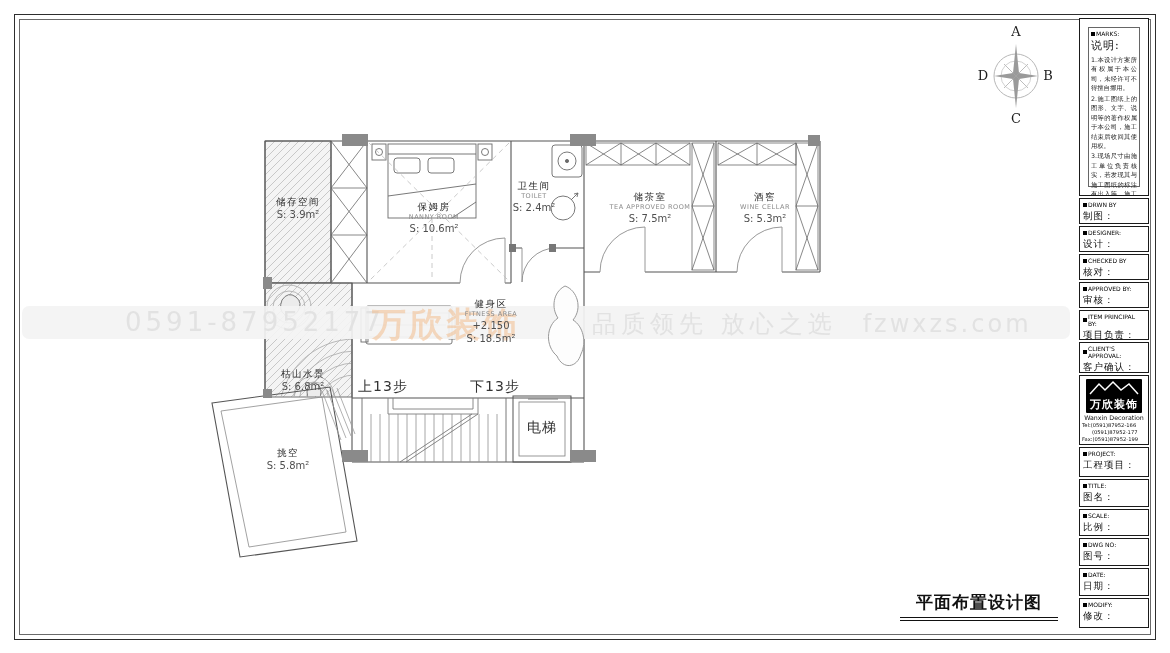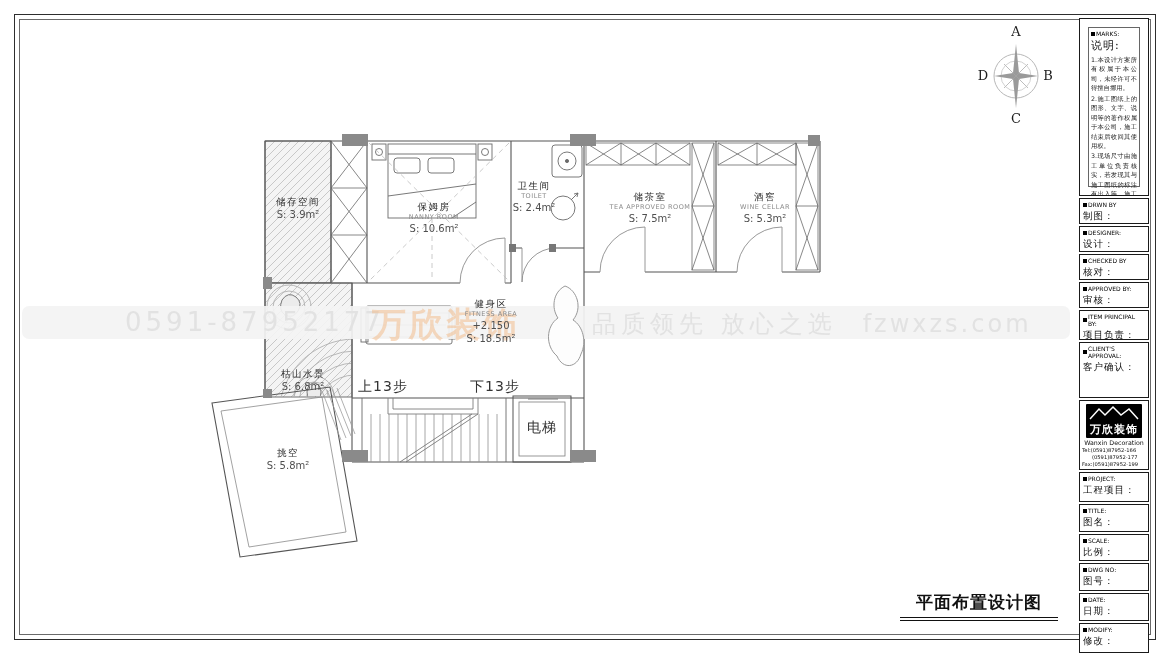--- a/index.html
+++ b/index.html
@@ -285,21 +285,21 @@
         </div>
       <div class="sb-zh">审核：</div>
     </div>
     <div class="sb-box" style="height:30px">
       <div class="sb-head">
           <span class="blt"></span>
           <span>ITEM PRINCIPAL BY:</span>
         </div>
       <div class="sb-zh">项目负责：</div>
     </div>
-    <div class="sb-box" style="height:56px">
+    <div class="sb-box" style="height:31px">
       <div class="sb-head">
           <span class="blt"></span>
           <span>CLIENT'S APPROVAL:</span>
         </div>
       <div class="sb-zh">客户确认：</div>
     </div>
 
     <div class="sb-box" style="height:70px;padding:1px 2px;">
       <div class="logo-black">
         <svg width="56" height="18" viewBox="0 0 56 18">

